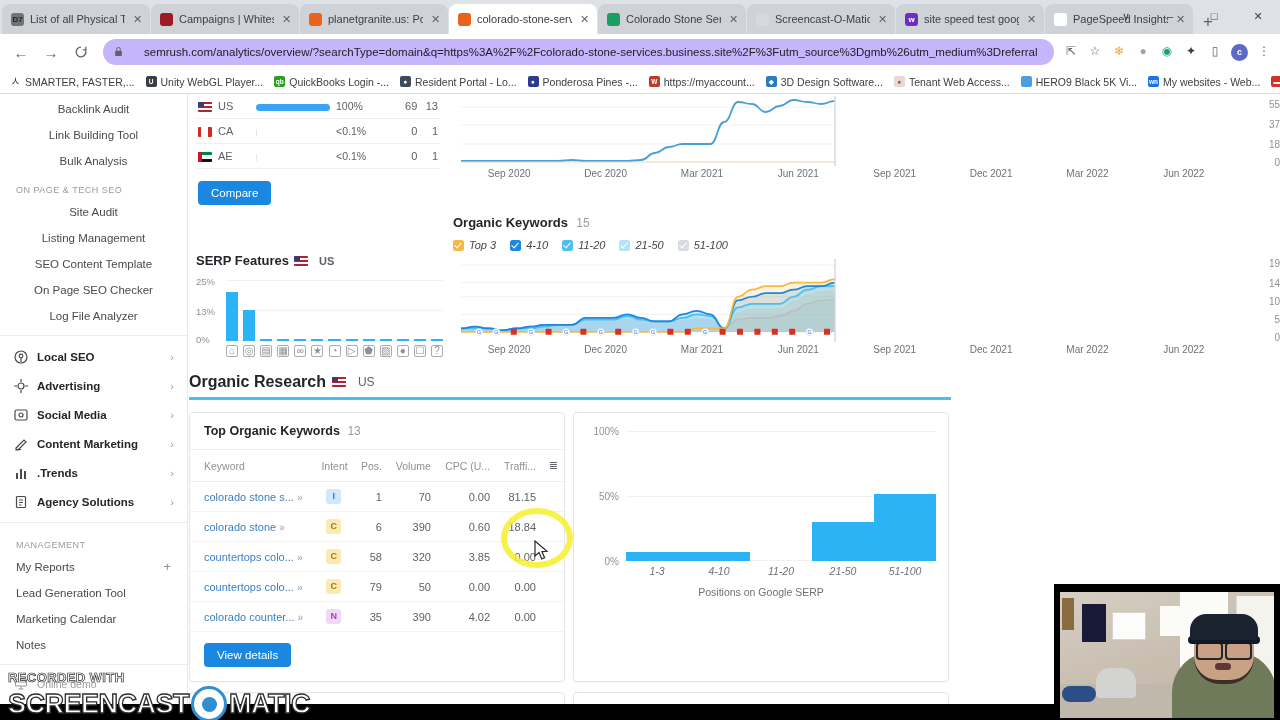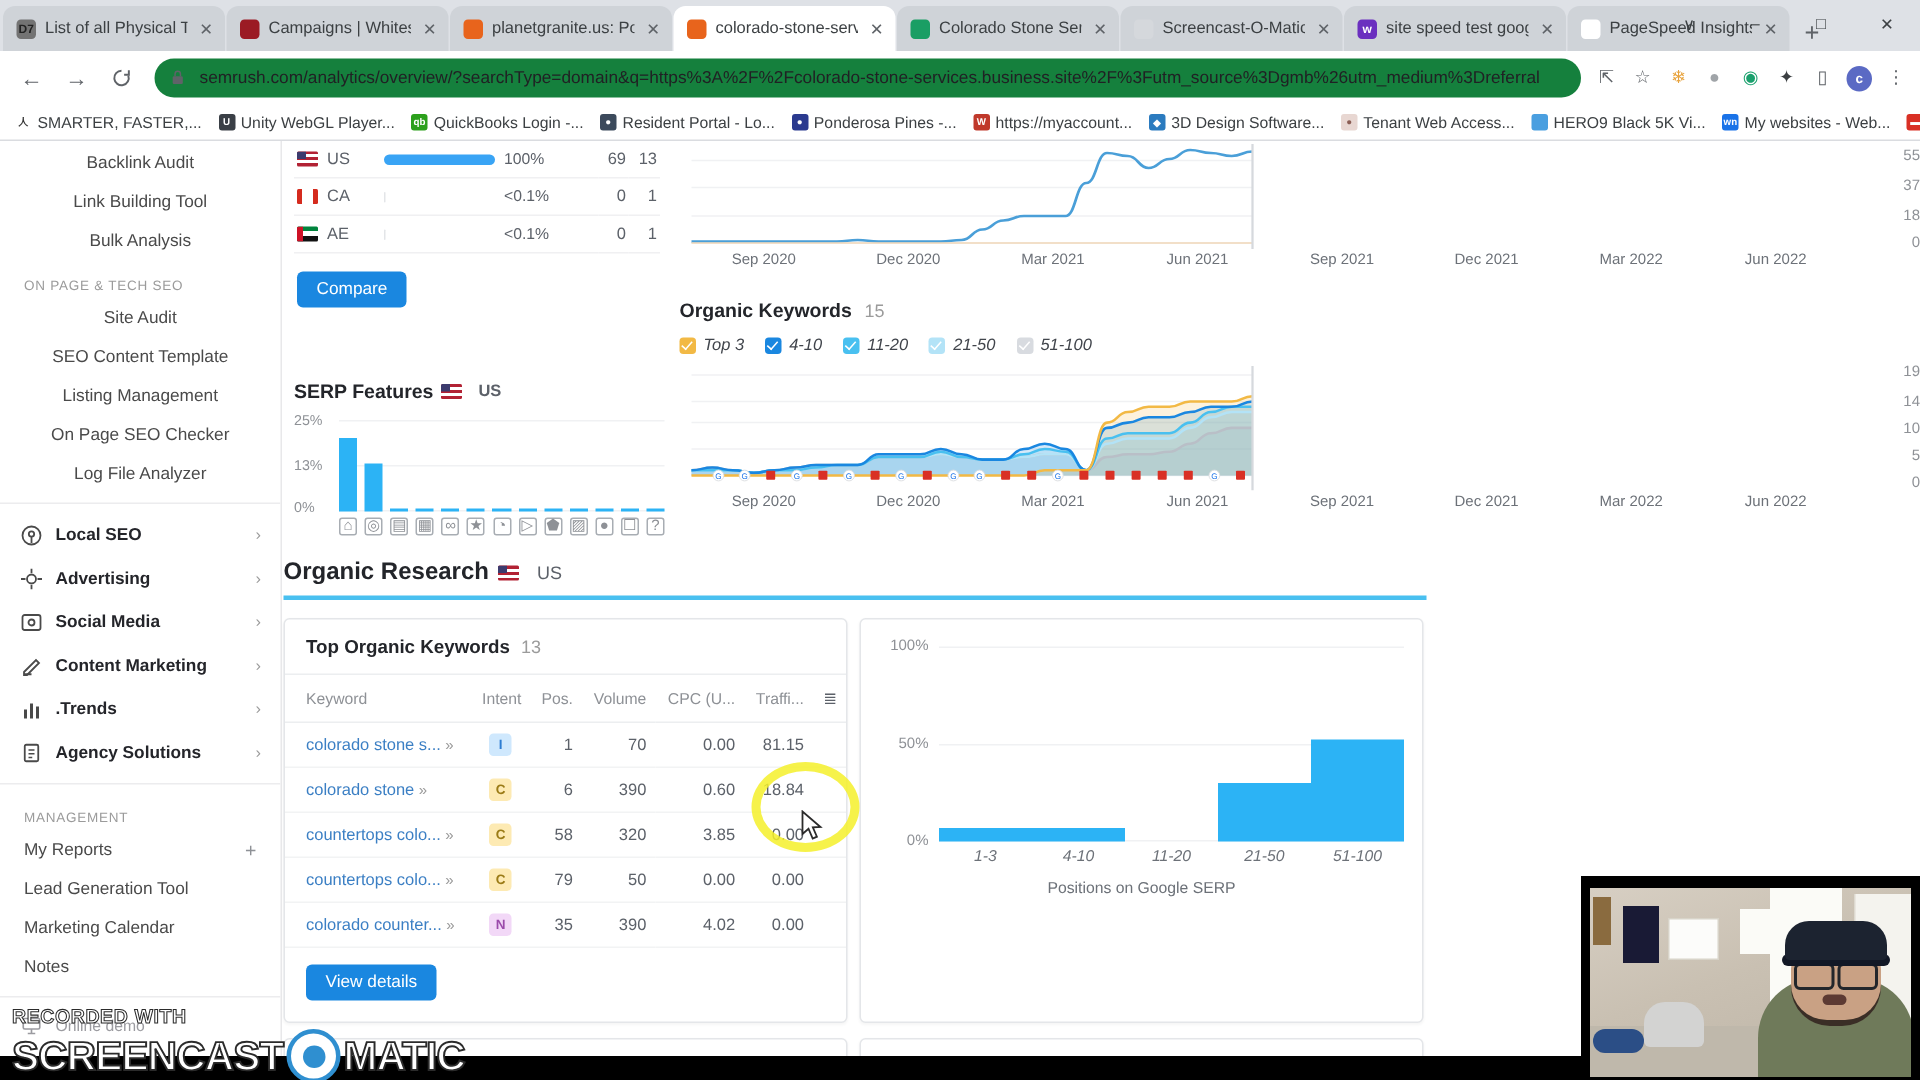--- a/index.html
+++ b/index.html
@@ -45,22 +45,22 @@
 
   .toolbar {
     height: 36px; background: #ffffff; display: flex; align-items: center;
     padding: 0 8px; gap: 4px;
   }
   .navbtn {
     width: 26px; height: 26px; display: flex; align-items: center;
     justify-content: center; color: #5f6368; font-size: 15px; flex: 0 0 auto;
   }
   .omnibox {
-    flex: 1 1 auto; height: 26px; background: #15803d; border-radius: 13px;
-    display: flex; align-items: center; padding: 0 11px; gap: 10px;
+    flex: 1 1 auto; height: 26px; background: #c4b5fd; border-radius: 13px;
+    display: flex; align-items: center; padding: 0 11px; gap: 21px;
     font-size: 11.5px; color: #202124; overflow: hidden; margin: 0 5px;
   }
   .omnibox .urltext { white-space: nowrap; overflow: hidden; }
   .lock { font-size: 9px; color: #5f6368; flex: 0 0 auto; }
   .tb-icons { display: flex; align-items: center; gap: 8px; flex: 0 0 auto; }
   .tb-icons i { width: 16px; height: 16px; display: inline-block;
     font-style: normal; font-size: 12px; text-align: center; color: #5f6368; }
   .avatar-circle {
     width: 17px; height: 17px; border-radius: 50%; background: #5b6ac4;
     color: #fff; font-size: 9px; display: flex; align-items: center;
@@ -431,22 +431,22 @@
 
   <div class="sidebar">
     <div id="sb-top">
         <div class="nav-link">Backlink Audit</div>
         <div class="nav-link">Link Building Tool</div>
         <div class="nav-link">Bulk Analysis</div>
       </div>
     <div class="nav-section">ON PAGE &amp; TECH SEO</div>
     <div id="sb-onpage">
         <div class="nav-link">Site Audit</div>
+        <div class="nav-link">Listing Management</div>
         <div class="nav-link">SEO Content Template</div>
-        <div class="nav-link">Listing Management</div>
         <div class="nav-link">On Page SEO Checker</div>
         <div class="nav-link">Log File Analyzer</div>
       </div>
     <div class="nav-div"></div>
     <div id="sb-major">
         <div class="nav-major">
           <span class="nav-ico">
             <svg viewBox="0 0 14 14">
               <circle cx="7" cy="7" r="6" fill="none" stroke="currentColor" stroke-width="1.2"></circle>
               <circle cx="7" cy="6" r="1.8" fill="none" stroke="currentColor" stroke-width="1.2"></circle>
@@ -674,21 +674,21 @@
             <span>Sep 2020</span>
             <span>Dec 2020</span>
             <span>Mar 2021</span>
             <span>Jun 2021</span>
             <span>Sep 2021</span>
             <span>Dec 2021</span>
             <span>Mar 2022</span>
             <span>Jun 2022</span>
           </div>
 
-        <div style="margin-top:19px;">
+        <div style="margin-top:34px;">
           <div>
             <span class="section-title">Organic Keywords</span>
             <span class="section-count">15</span>
           </div>
           <div class="kw-legend" id="kw-legend-host">
               <span>
                 <i class="cbx" style="background:#f2b945"></i>
                 <span>Top 3</span>
               </span>
               <span>

